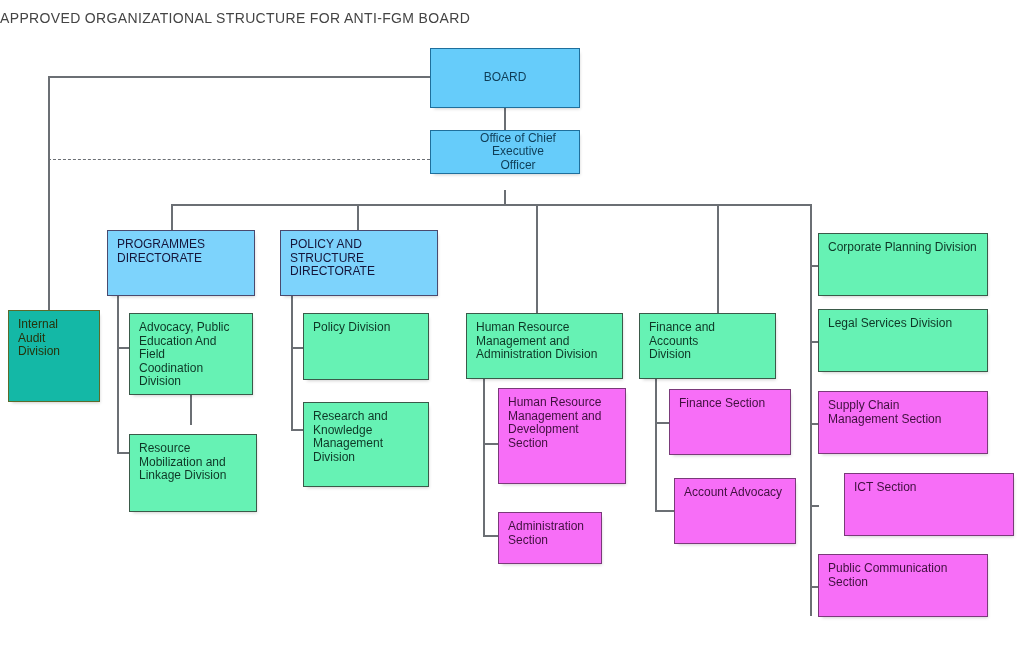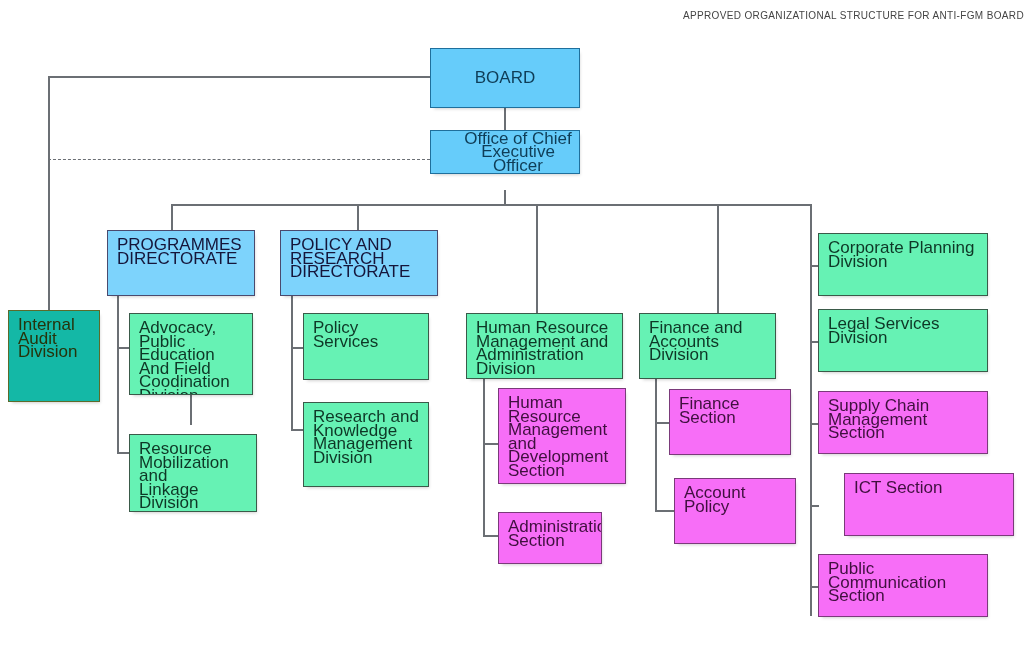--- a/index.html
+++ b/index.html
@@ -16,33 +16,33 @@
     width: 1024px;
     height: 655px;
     background: #ffffff;
     overflow: hidden;
   }
   #chart-title {
     position: absolute;
     left: 0;
     top: 10px;
     width: 1024px;
-    text-align: right;
-    font-size: 10px;
+    text-align: left;
+    font-size: 14px;
     letter-spacing: 0.35px;
     color: #444444;
     font-family: "Liberation Sans", sans-serif;
     white-space: nowrap;
   }
   
   .node {
     position: absolute;
     box-sizing: border-box;
     border: 1.6px solid #4b4f52;
-    font-size: 17px;
+    font-size: 12px;
     line-height: 13.5px;
     color: #1b2a33;
     padding: 7px 9px 6px 9px;
     font-family: "Liberation Sans", sans-serif;
     box-shadow: 2px 3px 3px -2px rgba(0,0,0,0.18);
     overflow: hidden;
   }
   .node .lbl {
     display: block;
     white-space: pre-line;
@@ -134,38 +134,38 @@
 Audit
 Division</span>
   </div>
 
   <div class="node fill-purple" style="left:107px; top:230px; width:148px; height:66px;">
     <span class="lbl">PROGRAMMES
 DIRECTORATE</span>
   </div>
 
   <div class="node fill-purple" style="left:280px; top:230px; width:158px; height:66px;">
-    <span class="lbl">POLICY AND RESEARCH
+    <span class="lbl">POLICY AND STRUCTURE
 DIRECTORATE</span>
   </div>
 
   <div class="node fill-green" style="left:129px; top:313px; width:124px; height:82px;">
     <span class="lbl">Advocacy, Public
 Education And Field
 Coodination Division</span>
   </div>
 
   <div class="node fill-green" style="left:129px; top:434px; width:128px; height:78px;">
     <span class="lbl">Resource
 Mobilization and
 Linkage Division</span>
   </div>
 
   <div class="node fill-green" style="left:303px; top:313px; width:126px; height:67px;">
-    <span class="lbl">Policy Services</span>
+    <span class="lbl">Policy Division</span>
   </div>
 
   <div class="node fill-green" style="left:303px; top:402px; width:126px; height:85px;">
     <span class="lbl">Research and
 Knowledge
 Management
 Division</span>
   </div>
 
   <div class="node fill-green" style="left:466px; top:313px; width:157px; height:66px;">
@@ -189,21 +189,21 @@
     <span class="lbl">Finance and
 Accounts
 Division</span>
   </div>
 
   <div class="node fill-pink" style="left:669px; top:389px; width:122px; height:66px;">
     <span class="lbl">Finance Section</span>
   </div>
 
   <div class="node fill-pink" style="left:674px; top:478px; width:122px; height:66px;">
-    <span class="lbl">Account Policy</span>
+    <span class="lbl">Account Advocacy</span>
   </div>
 
   <div class="node fill-green" style="left:818px; top:233px; width:170px; height:63px;">
     <span class="lbl">Corporate Planning Division</span>
   </div>
 
   <div class="node fill-green" style="left:818px; top:309px; width:170px; height:63px;">
     <span class="lbl">Legal Services Division</span>
   </div>
 

